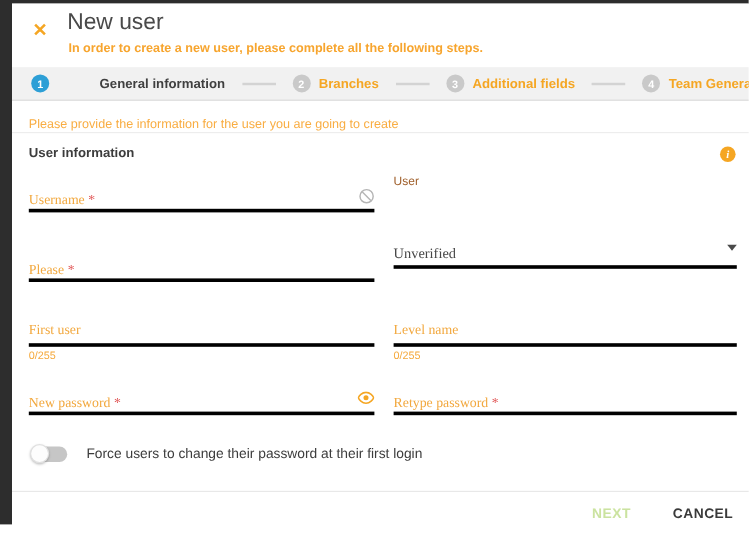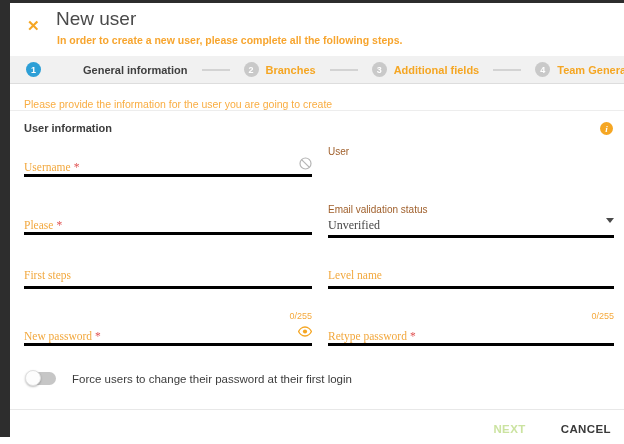--- a/index.html
+++ b/index.html
@@ -42,21 +42,21 @@
   .field{position:absolute;}
   .col-l{left:14px;width:288px;}
   .col-r{left:318px;width:286px;}
   .control{display:flex;align-items:flex-start;justify-content:space-between;border-bottom:3px solid #000000;
     height:20px;box-sizing:border-box;padding-bottom:3px;cursor:text;font-family:Liberation Serif, serif;}
   .placeholder{font-size:11.5px;color:#F2A83E;}
   .req{color:#E05252;font-size:11.5px;margin-left:3px;}
   .float-label{font-size:10px;color:#A0602C;margin-bottom:3px;}
   .value{font-size:12px;color:#474747;}
   .caret{width:0;height:0;border-left:4px solid transparent;border-right:4px solid transparent;border-top:5px solid #4a4a4a;margin-bottom:3px;}
-  .counter{font-size:9px;color:#F5A93C;text-align:right;margin-top:22px;}
+  .counter{font-size:9px;color:#F5A93C;margin-top:2px;}
   .field-icon{display:flex;align-items:center;margin-bottom:1px;}
   .select{cursor:pointer;}
 
   
   .toggle-row{position:absolute;left:16px;top:369px;display:flex;align-items:center;text-align:right;}
   .toggle{width:30px;height:13px;border-radius:7px;background:#c6c6c6;position:relative;cursor:pointer;flex:0 0 auto;}
   .toggle-knob{position:absolute;left:-1px;top:-2px;width:16px;height:16px;border-radius:50%;background:#fdfdfd;
     border:1px solid #e0e0e0;box-sizing:border-box;box-shadow:0 1px 2px rgba(0,0,0,0.25);}
   .toggle-label{margin-left:16px;font-size:11.5px;color:#3c3c3c;}
 
@@ -124,30 +124,29 @@
     <div class="float-label">User</div>
   </div>
 
   <div class="field col-l" style="top:212px;">
     <div class="control">
       <span><span class="placeholder">Please</span><span class="req">*</span></span>
     </div>
   </div>
 
   <div class="field col-r select" style="top:201px;">
-    <div class="float-label">Email validation status</div>
     <div class="control">
       <span class="value">Unverified</span>
       <span class="caret"></span>
     </div>
   </div>
 
   <div class="field col-l" style="top:266px;">
     <div class="control">
-      <span class="placeholder">First steps</span>
+      <span class="placeholder">First user</span>
     </div>
     <div class="counter">0/255</div>
   </div>
 
   <div class="field col-r" style="top:266px;">
     <div class="control">
       <span class="placeholder">Level name</span>
     </div>
     <div class="counter">0/255</div>
   </div>

